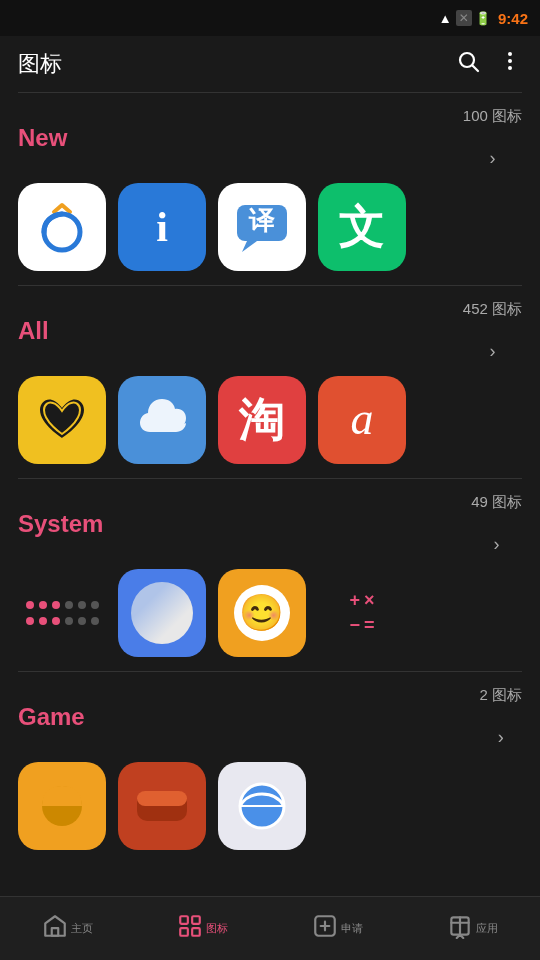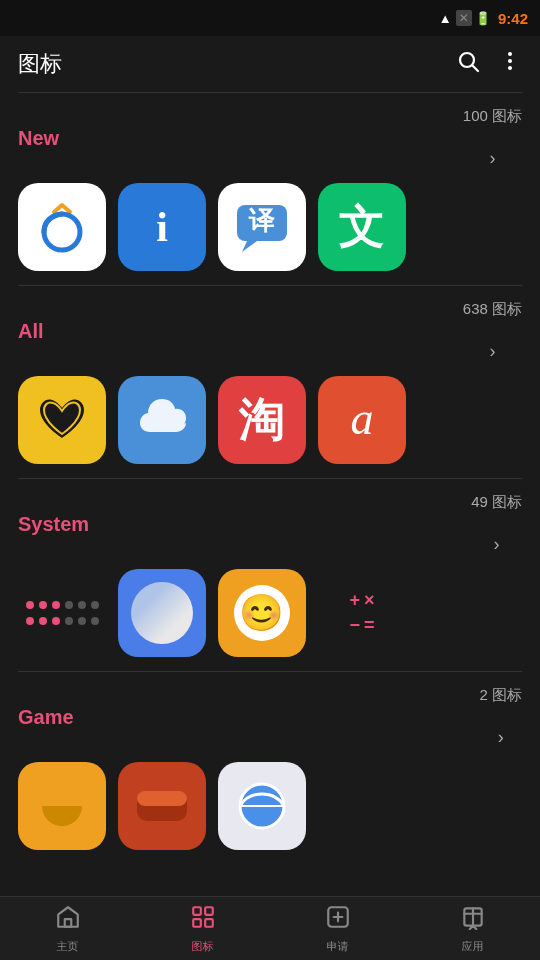--- a/index.html
+++ b/index.html
@@ -78,21 +78,21 @@
     .section {
       padding: 14px 18px 10px 18px;
     }
     .section-header {
       display: flex;
       align-items: center;
       justify-content: space-between;
       margin-bottom: 14px;
     }
     .section-title {
-      font-size: 20px;
+      font-size: 24px;
       font-weight: 600;
       color: #e8507a;
     }
     .section-meta {
       display: flex;
       align-items: center;
       gap: 22px;
       cursor: pointer;
       flex-direction: column;
     }
@@ -172,21 +172,20 @@
       width: 540px;
       height: 64px;
       background: #1f1f1f;
       border-top: 1px solid #333;
       display: flex;
       align-items: center;
       justify-content: space-around;
     }
     .nav-item {
       display: flex;
-      flex-direction: column;
       align-items: center;
       gap: 3px;
       cursor: pointer;
       padding: 2px 16px;
     }
     .nav-icon {
       font-size: 24px;
       color: #888;
     }
     .nav-icon.active { color: #e8507a; }
@@ -329,21 +328,21 @@
       </div>
     </div>
   </div>
 
   <div class="divider"></div>
 
   <div class="section">
     <div class="section-header">
       <span class="section-title">All</span>
       <div class="section-meta">
-        <span class="section-count">638 图标</span>
+        <span class="section-count">452 图标</span>
         <span class="arrow-icon">›</span>
       </div>
     </div>
     <div class="icon-grid">
 
       <div class="app-icon icon-loveit">
         <svg viewBox="0 0 60 60" xmlns="http://www.w3.org/2000/svg">
 
           <path d="M30 48 C30 48 8 34 8 20 C8 13 14 8 20 10 C24 11 28 15 30 18 C32 15 36 11 40 10 C46 8 52 13 52 20 C52 34 30 48 30 48Z" fill="#1a1a1a"></path>
 

